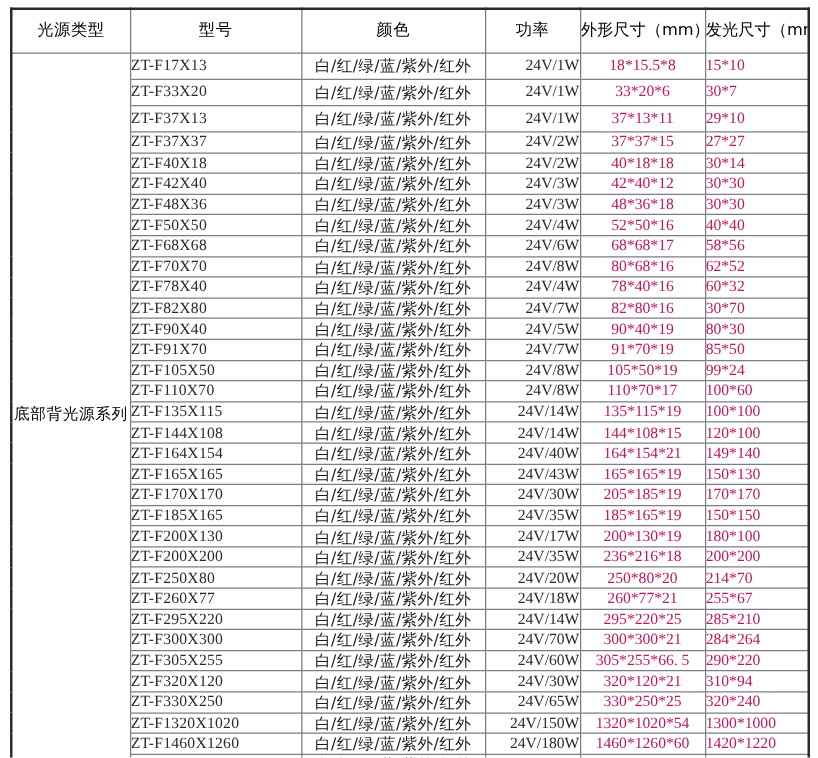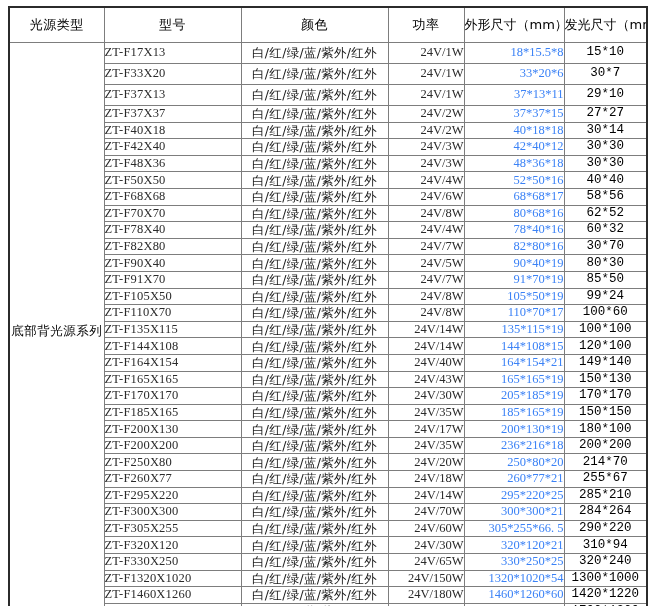--- a/index.html
+++ b/index.html
@@ -100,32 +100,32 @@
   }
 
   td.power {
     text-align: right;
     font-family: "Liberation Serif", "DejaVu Serif", serif;
     font-size: 12.5px;
     color: #2a2a2a;
   }
 
   td.outer {
-    text-align: right;
+    text-align: center;
     padding-left: 4px;
     font-family: "Liberation Serif", "DejaVu Serif", serif;
     font-size: 12.5px;
-    color: #3b82f6;
+    color: #be185d;
   }
 
   td.emit {
-    text-align: center;
-    font-family: Liberation Mono, monospace;
-    font-size: 12.5px;
-    color: #000000;
+    text-align: left;
+    font-family: Liberation Serif, serif;
+    font-size: 12.5px;
+    color: #be185d;
   }
 </style>
 </head>
 <body>
 
 <div class="sheet">
   <table class="spec">
     <colgroup>
       <col class="c-type">
         <col class="c-model">

